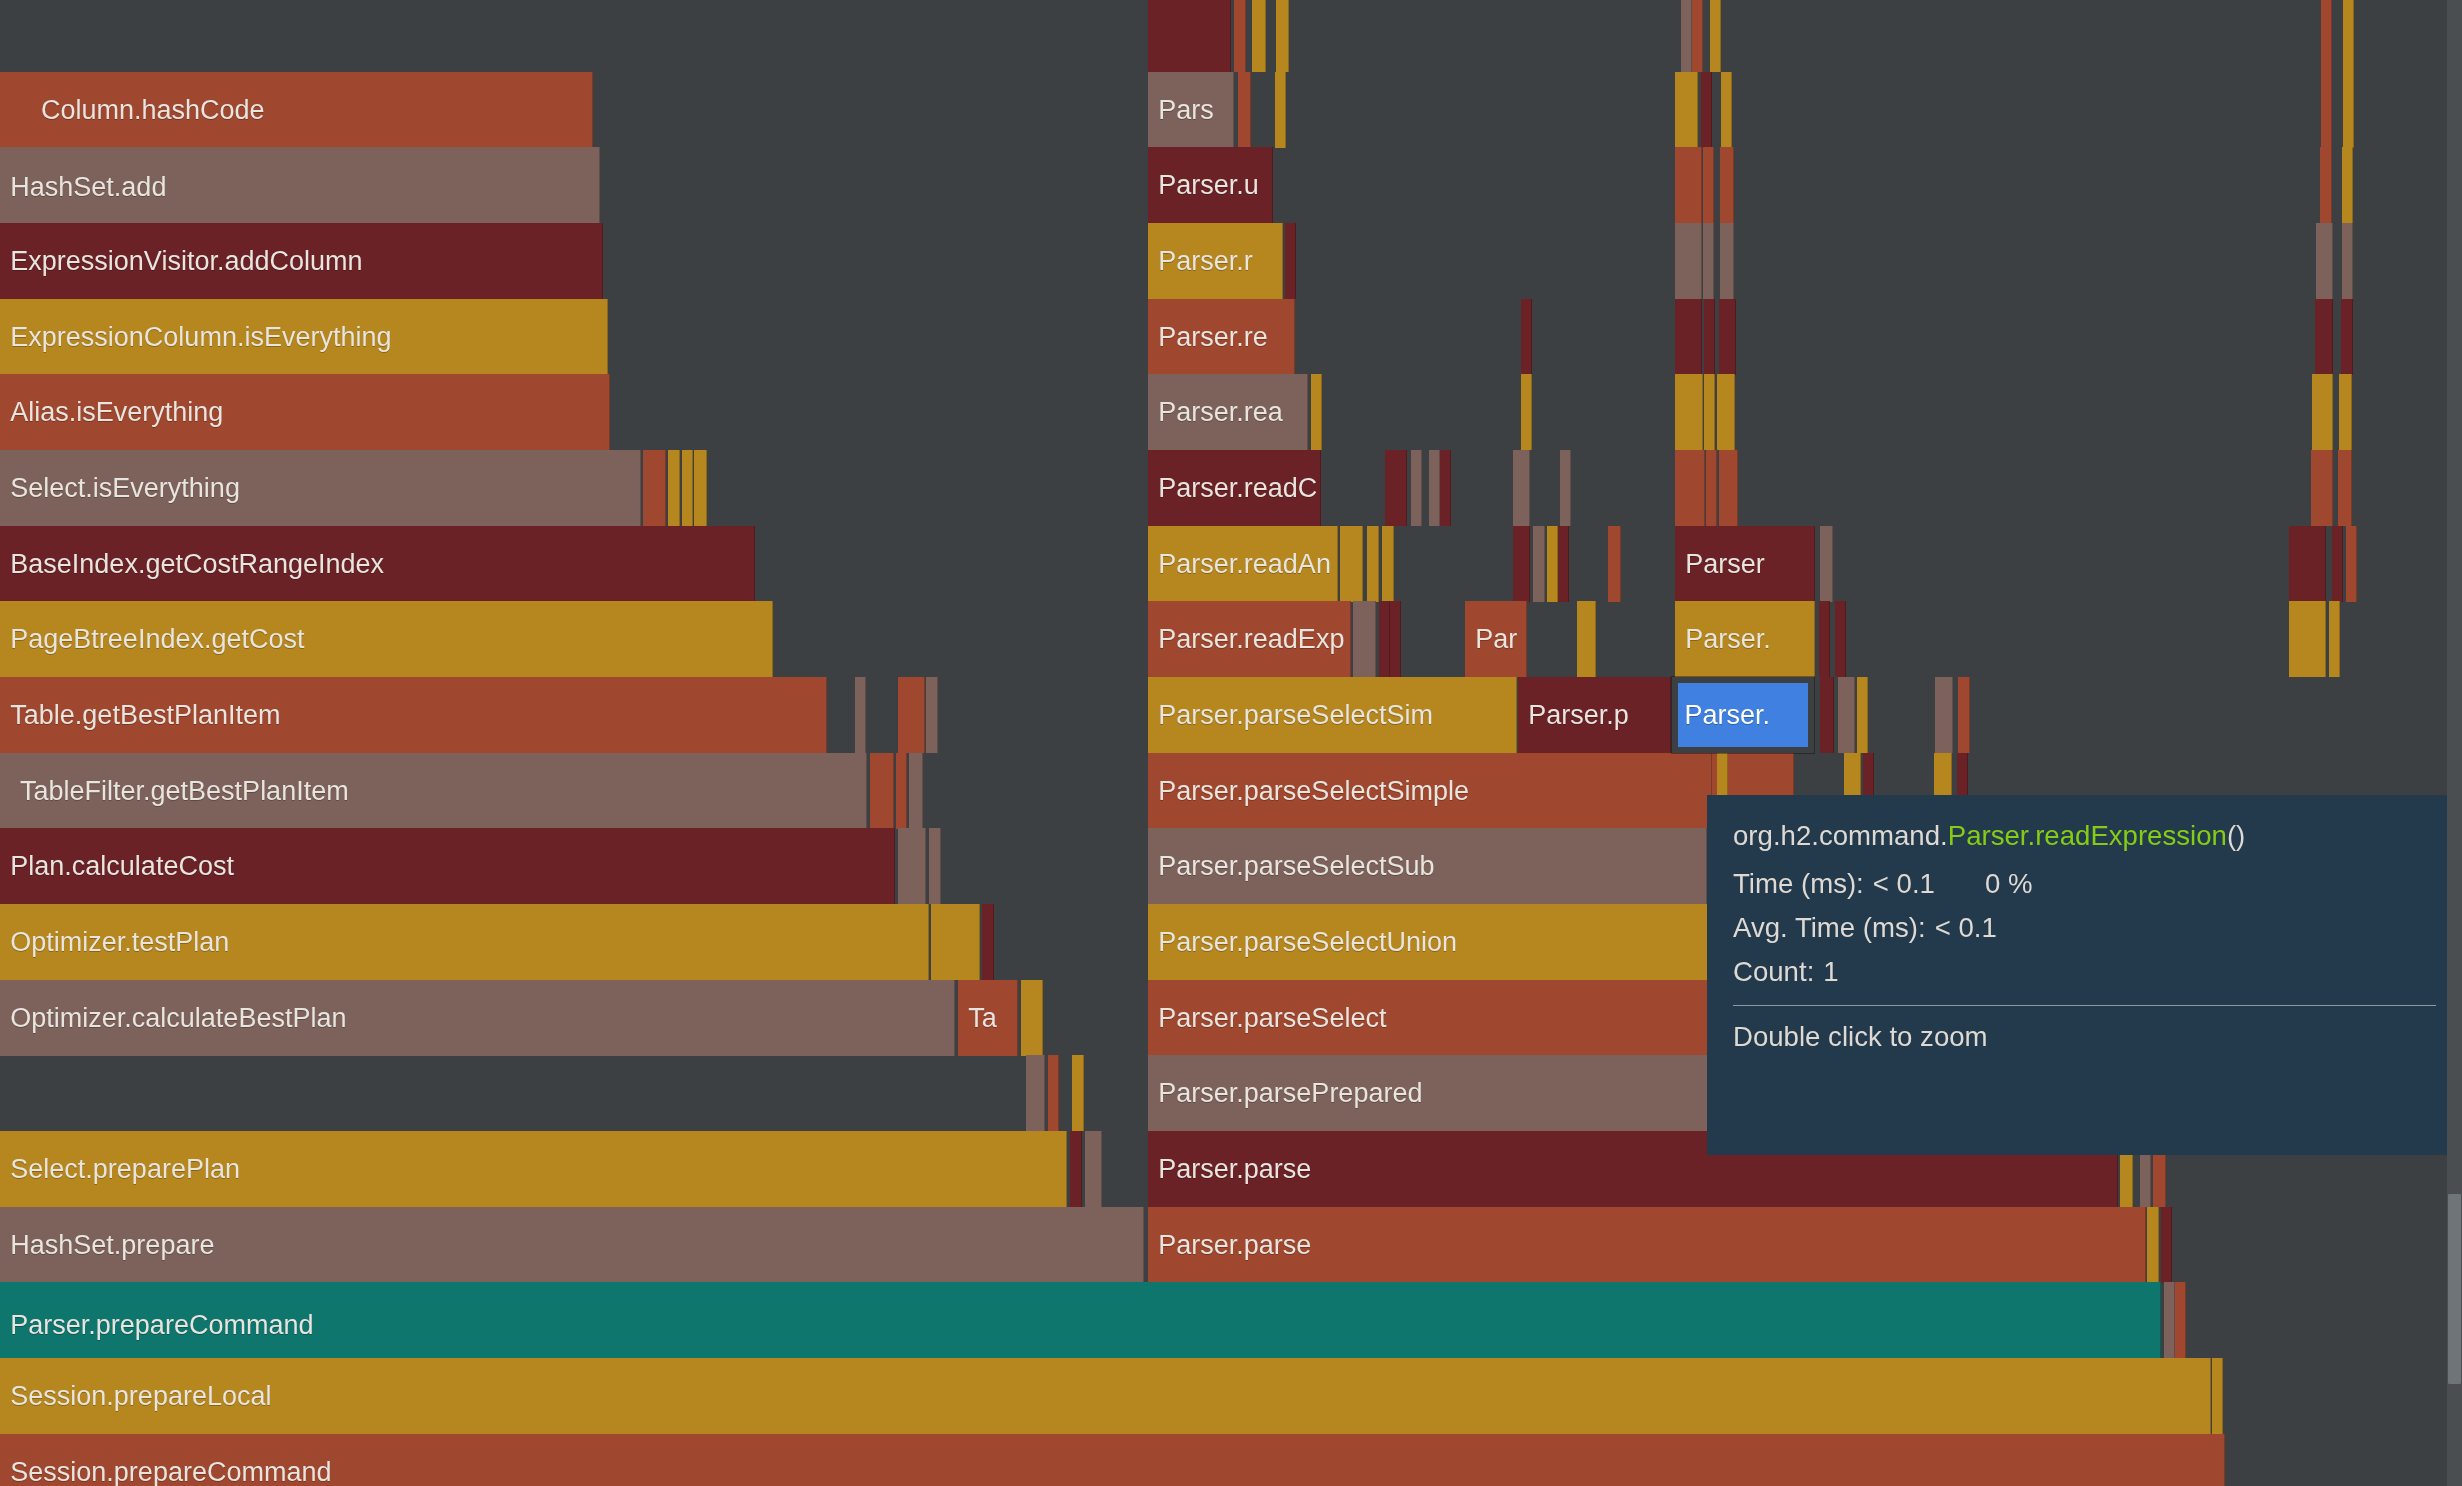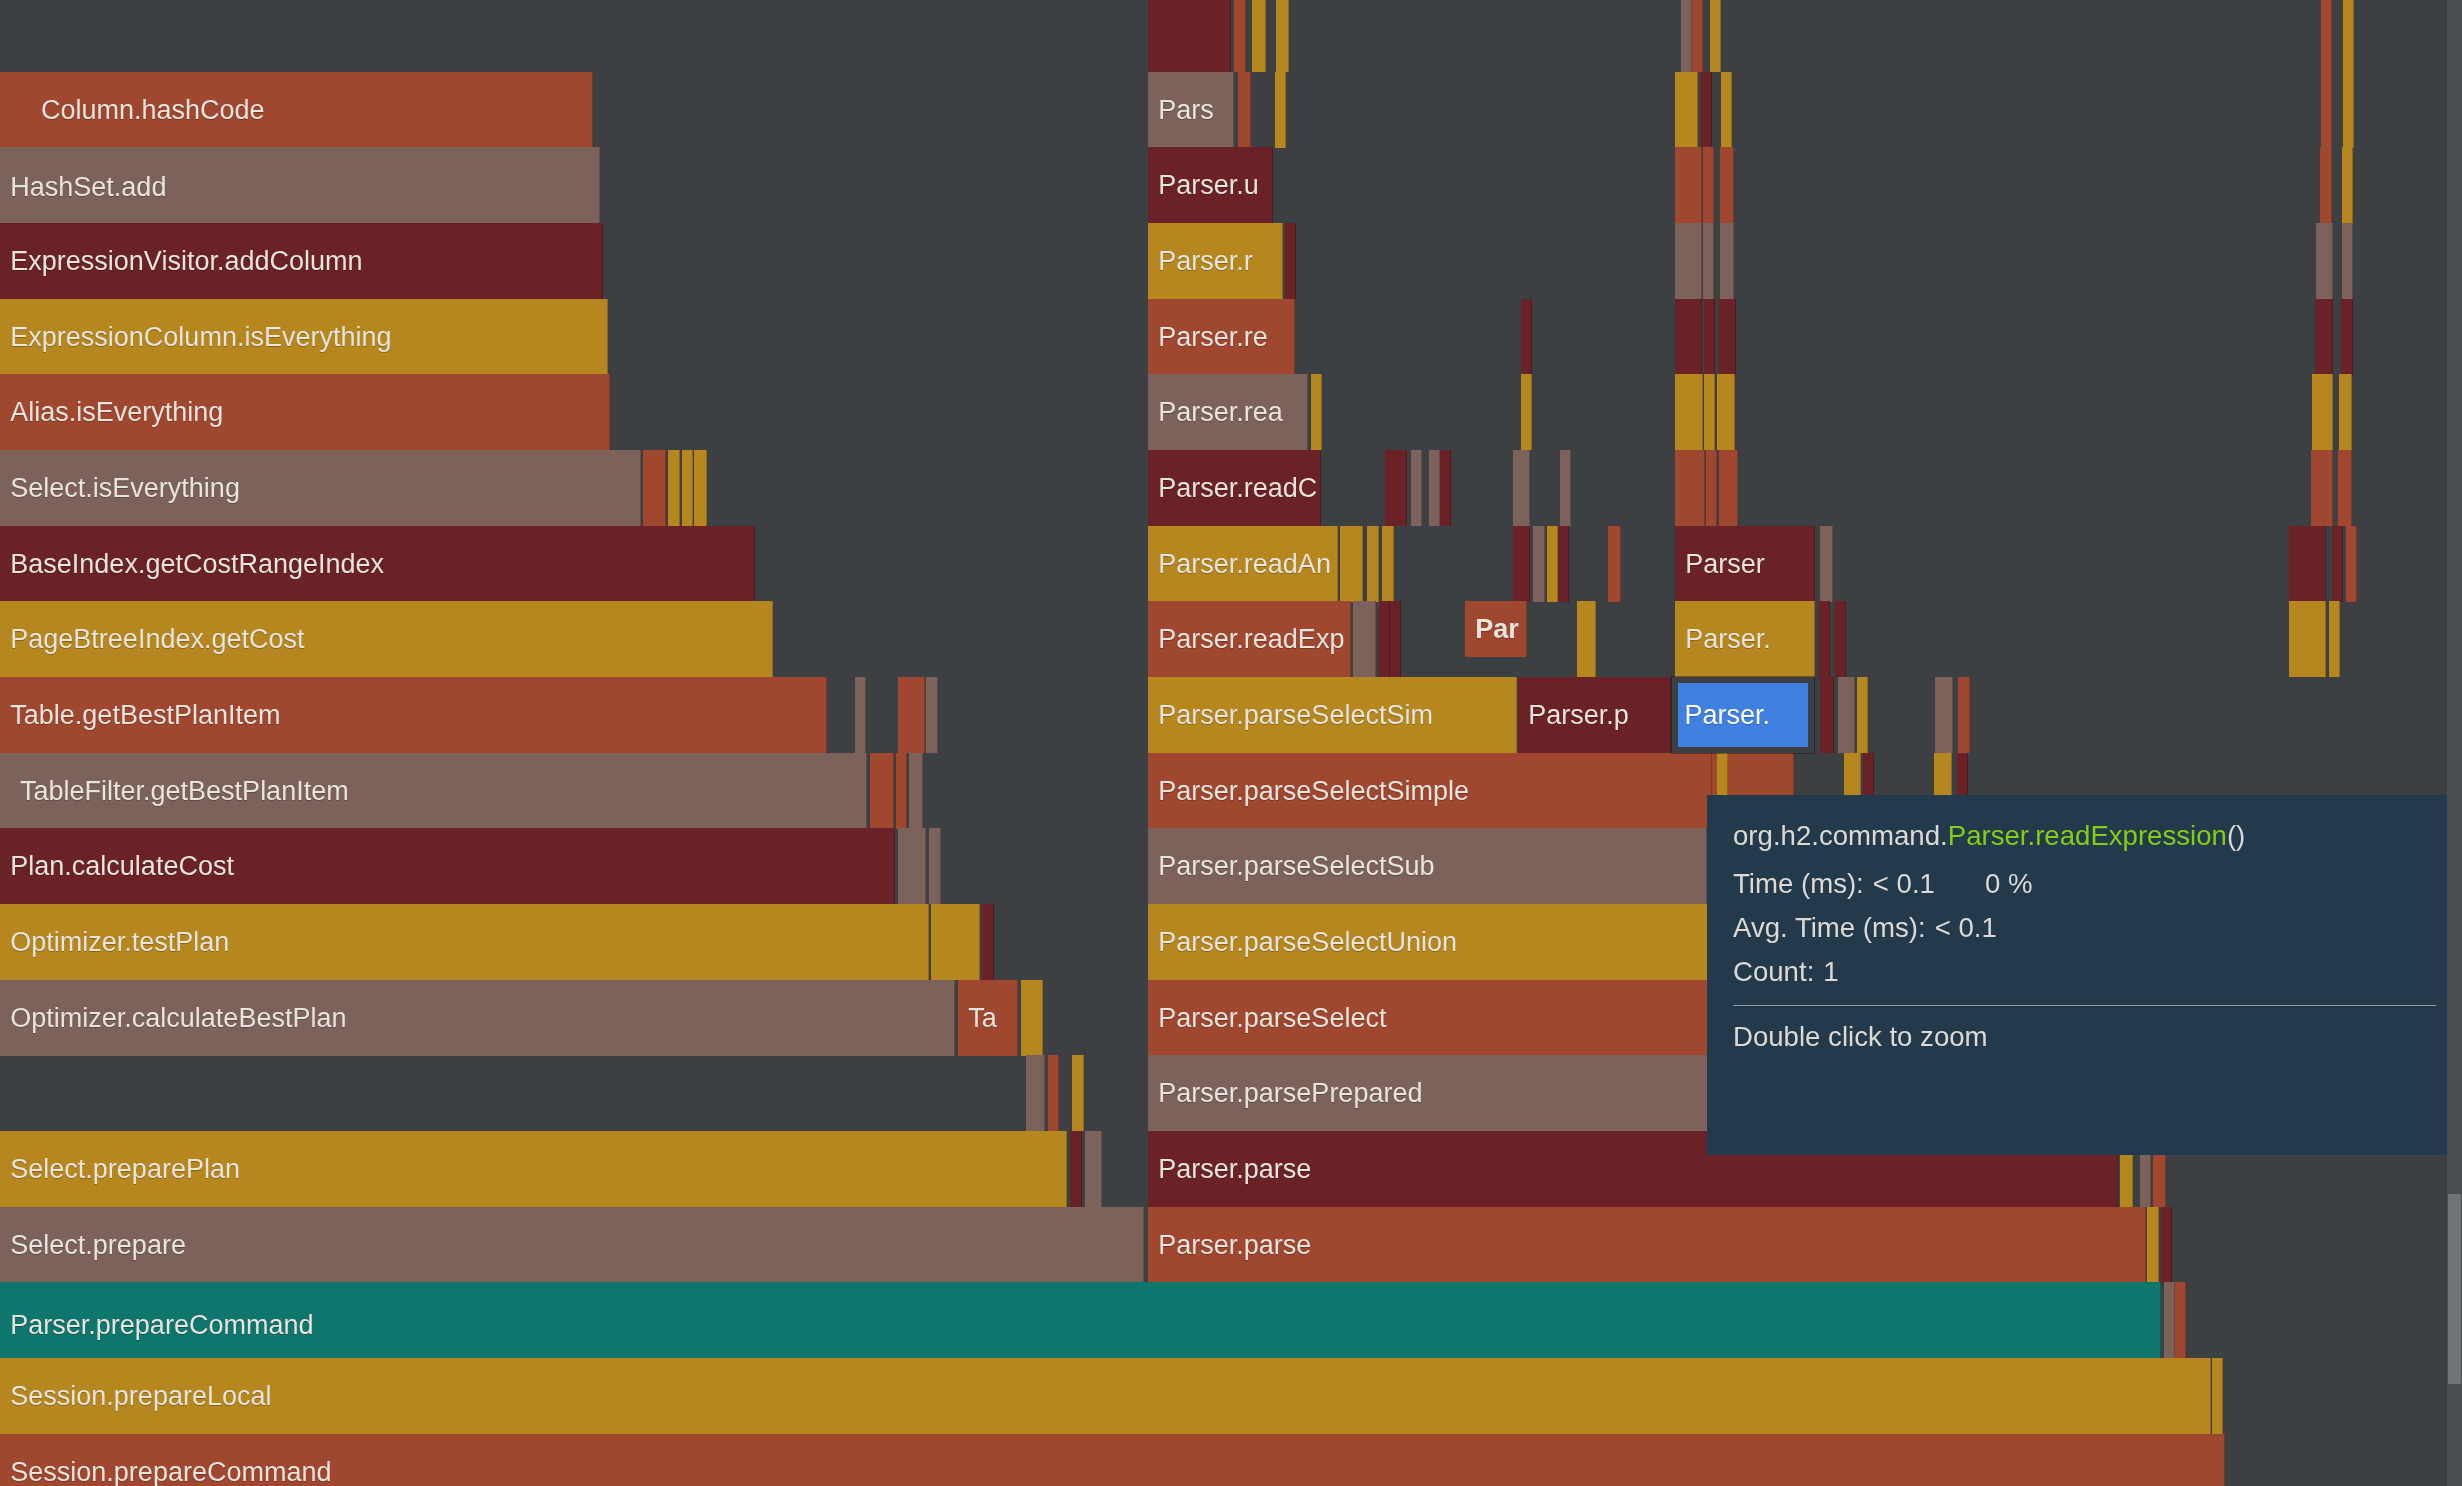--- a/index.html
+++ b/index.html
@@ -203,21 +203,21 @@
       <div class="frame" style="left: 2346px; top: 526px; width: 6.4px; height: 76px; background: rgb(160, 71, 48);"></div>
       <div class="frame" style="left: 0px; top: 601px; width: 773px; height: 76px; background: rgb(181, 135, 30);">
         <span class="lbl">PageBtreeIndex.getCost</span>
       </div>
       <div class="frame" style="left: 1148px; top: 601px; width: 203px; height: 76px; background: rgb(160, 71, 48);">
         <span class="lbl">Parser.readExp</span>
       </div>
       <div class="frame" style="left: 1353px; top: 601px; width: 23px; height: 76px; background: rgb(125, 98, 92);"></div>
       <div class="frame" style="left: 1379px; top: 601px; width: 10.3px; height: 76px; background: rgb(107, 34, 39);"></div>
       <div class="frame" style="left: 1390px; top: 601px; width: 6.4px; height: 76px; background: rgb(107, 34, 39);"></div>
-      <div class="frame" style="left: 1465px; top: 601px; width: 62px; height: 56px; background: rgb(160, 71, 48); font-weight: bold;">
+      <div class="frame" style="left: 1465px; top: 601px; width: 62px; height: 76px; background: rgb(160, 71, 48);">
         <span class="lbl">Par</span>
       </div>
       <div class="frame" style="left: 1577px; top: 601px; width: 19px; height: 76px; background: rgb(181, 135, 30);"></div>
       <div class="frame" style="left: 1675px; top: 601px; width: 140px; height: 76px; background: rgb(181, 135, 30);">
         <span class="lbl">Parser.</span>
       </div>
       <div class="frame" style="left: 1819px; top: 601px; width: 10.3px; height: 76px; background: rgb(107, 34, 39);"></div>
       <div class="frame" style="left: 1835px; top: 601px; width: 9px; height: 76px; background: rgb(107, 34, 39);"></div>
       <div class="frame" style="left: 2289px; top: 601px; width: 37px; height: 76px; background: rgb(181, 135, 30);"></div>
       <div class="frame" style="left: 2329px; top: 601px; width: 10.3px; height: 76px; background: rgb(181, 135, 30);"></div>
@@ -303,21 +303,21 @@
       </div>
       <div class="frame" style="left: 1070px; top: 1131px; width: 11.5px; height: 76px; background: rgb(107, 34, 39);"></div>
       <div class="frame" style="left: 1085px; top: 1131px; width: 16.7px; height: 76px; background: rgb(125, 98, 92);"></div>
       <div class="frame" style="left: 1148px; top: 1131px; width: 970px; height: 76px; background: rgb(107, 34, 39);">
         <span class="lbl">Parser.parse</span>
       </div>
       <div class="frame" style="left: 2120px; top: 1131px; width: 13px; height: 76px; background: rgb(181, 135, 30);"></div>
       <div class="frame" style="left: 2140px; top: 1131px; width: 10.3px; height: 76px; background: rgb(125, 98, 92);"></div>
       <div class="frame" style="left: 2153px; top: 1131px; width: 13px; height: 76px; background: rgb(160, 71, 48);"></div>
       <div class="frame" style="left: 0px; top: 1207px; width: 1144px; height: 76px; background: rgb(125, 98, 92);">
-        <span class="lbl">Select.prepare</span>
+        <span class="lbl">HashSet.prepare</span>
       </div>
       <div class="frame" style="left: 1148px; top: 1207px; width: 998px; height: 76px; background: rgb(160, 71, 48);">
         <span class="lbl">Parser.parse</span>
       </div>
       <div class="frame" style="left: 2147px; top: 1207px; width: 11.5px; height: 76px; background: rgb(181, 135, 30);"></div>
       <div class="frame" style="left: 2161px; top: 1207px; width: 10.3px; height: 76px; background: rgb(107, 34, 39);"></div>
       <div class="frame" style="left: 0px; top: 1282px; width: 2161px; height: 86px; background: #0f766e;">
         <span class="lbl">Parser.prepareCommand</span>
       </div>
       <div class="frame" style="left: 2164px; top: 1282px; width: 9px; height: 76px; background: rgb(125, 98, 92);"></div>

